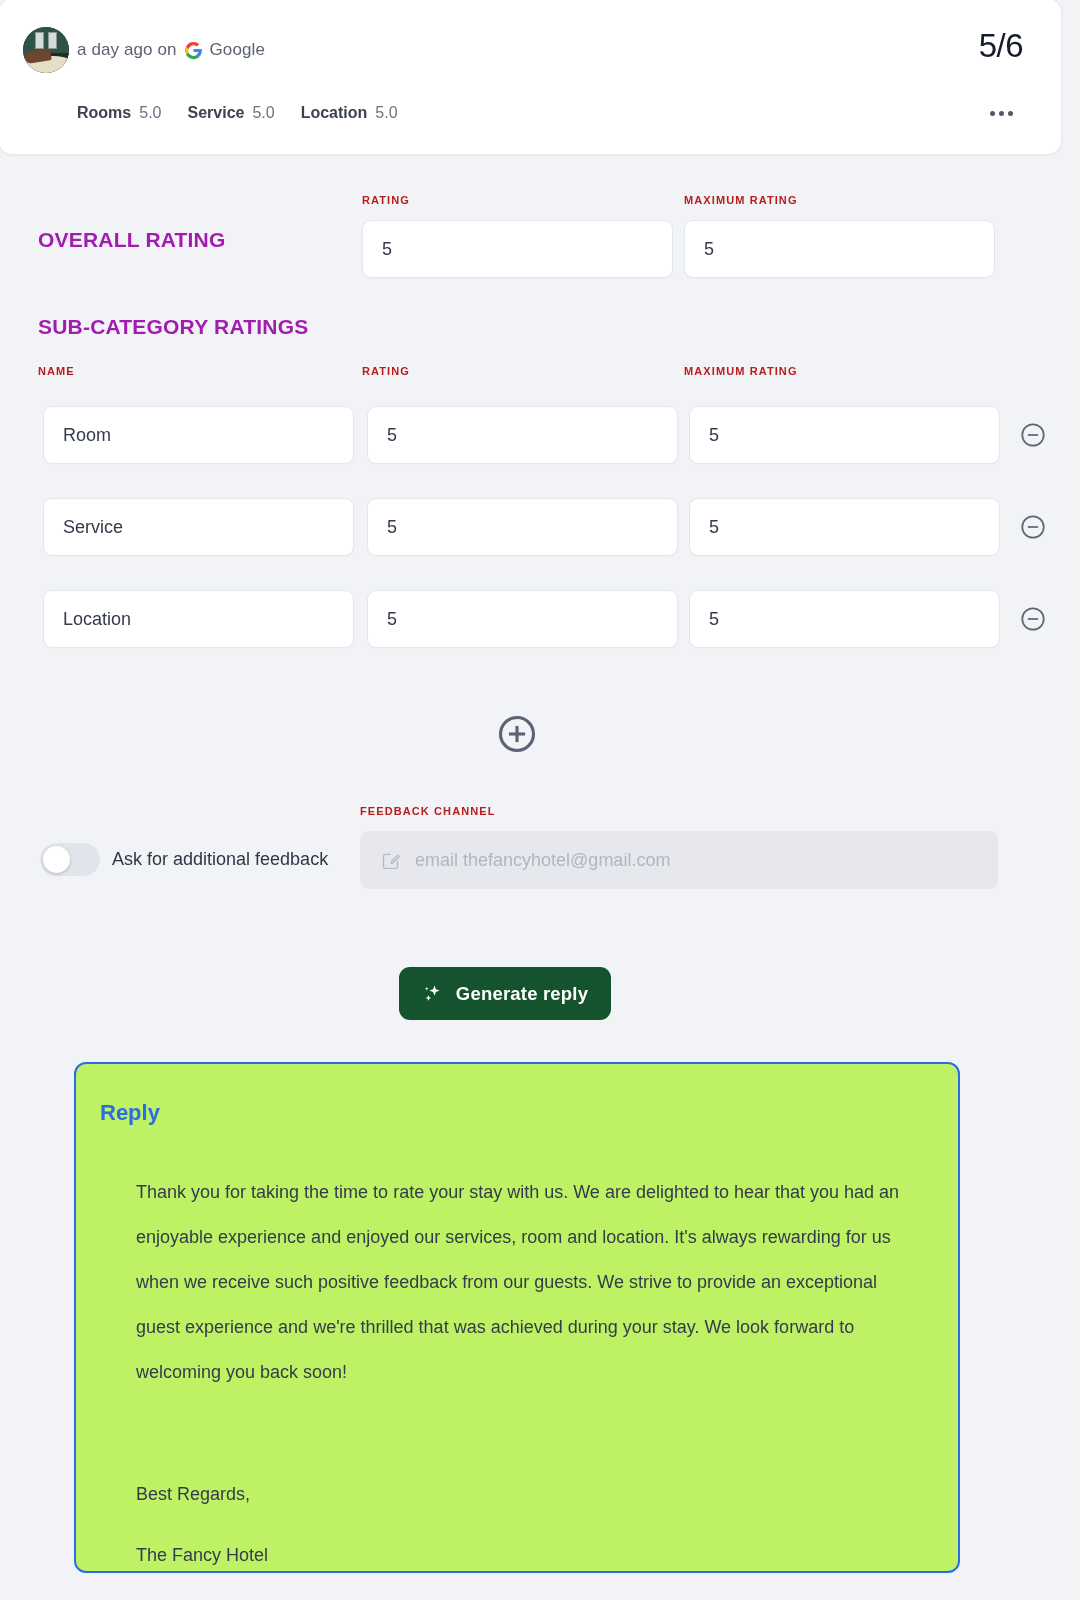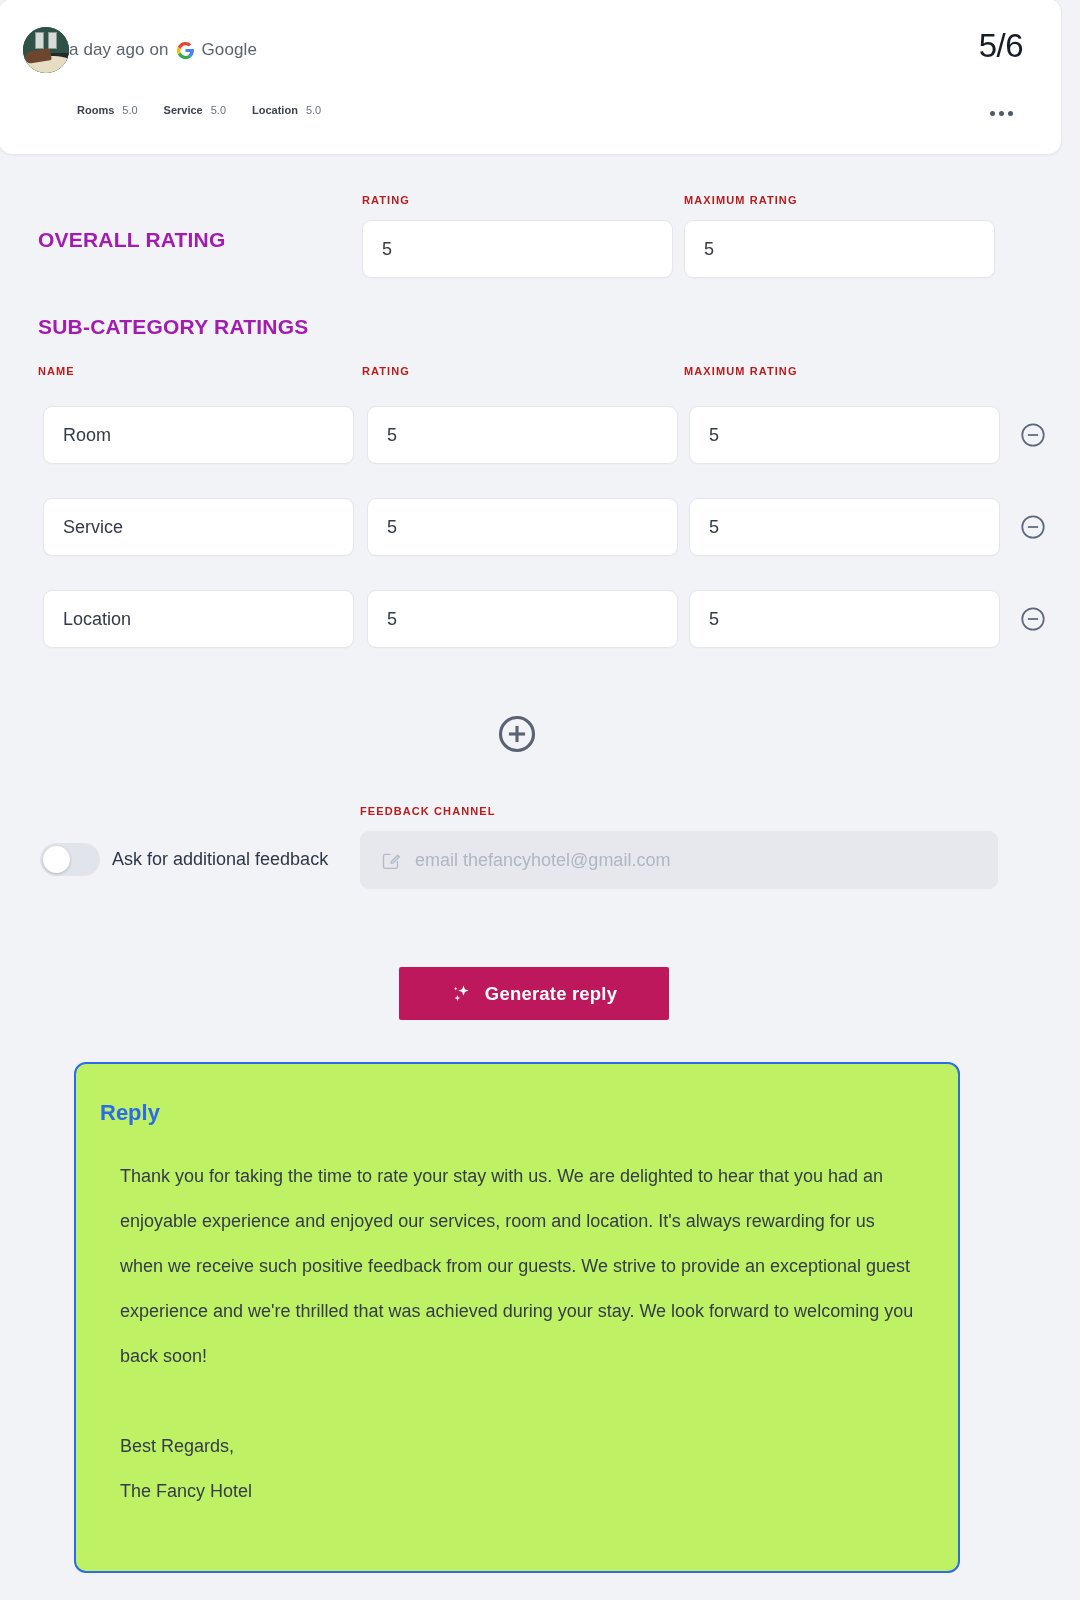--- a/index.html
+++ b/index.html
@@ -17,21 +17,21 @@
     position: absolute;
     left: -2px; top: -2px;
     width: 1064px; height: 157px;
     background: #ffffff;
     border: 1px solid #e7e9ee;
     border-radius: 14px;
     box-shadow: 0 1px 2px rgba(22,28,45,.04);
   }
   .review-top {
     position: absolute; left: 24px; top: 28px;
-    display: flex; align-items: center; gap: 0;
+    display: flex; align-items: center; gap: 8px;
   }
   .avatar {
     width: 46px; height: 46px; border-radius: 50%;
     overflow: hidden; flex: none;
     background: #2f4f45;
     position: relative;
   }
   .avatar .wall { position: absolute; inset: 0; background: #2e5248; }
   .avatar .win1, .avatar .win2 {
     position: absolute; top: 5px; width: 9px; height: 17px;
@@ -51,21 +51,21 @@
     position: absolute; left: 18px; bottom: 12px; width: 30px; height: 8px;
     background: #1f2b26; border-radius: 6px;
   }
   .meta-line { display: flex; align-items: center; gap: 7px; }
   .meta-text { font-size: 17px; color: #5b6372; letter-spacing: .1px; }
   .g-logo { width: 19px; height: 19px; flex: none; display: block; }
 
   .subratings {
     position: absolute; left: 78px; top: 105px;
     display: flex; align-items: center; gap: 0px;
-    font-size: 11px; white-space: nowrap;
+    font-size: 16px; white-space: nowrap;
   }
   .subratings .pair { margin-right: 26px; display: flex; gap: 8px; align-items: baseline; }
   .subratings .k { font-weight: bold; color: #3b424f; }
   .subratings .v { color: #6a7282; }
 
   .score {
     position: absolute; right: 38px; top: 28px;
     font-size: 33px; color: #171c2b; letter-spacing: -.5px;
   }
   .kebab {
@@ -143,22 +143,22 @@
     position: absolute; left: 360px; top: 831px;
     width: 638px; height: 58px;
     background: #e6e8ed; border: 1px solid #e6e8ed; border-radius: 9px;
     display: flex; align-items: center; gap: 14px; padding: 0 19px;
   }
   .feedback-field .ph { font-size: 18px; color: #b0b6c2; text-align: right; }
 
   
   .generate-btn {
     position: absolute; left: 399px; top: 967px;
-    width: 270px; height: 53px;
-    background: #be185d; border: 0; border-radius: 2px;
+    width: 212px; height: 53px;
+    background: #14532d; border: 0; border-radius: 11px;
     color: #ffffff; font-size: 18.5px; font-weight: bold;
     display: flex; align-items: center; justify-content: center; gap: 12px;
     cursor: pointer; font-family: "Liberation Sans", sans-serif;
     letter-spacing: .2px;
   }
 
   
   .reply-card {
     position: absolute; left: 74px; top: 1062px;
     width: 886px; height: 511px;
@@ -167,21 +167,21 @@
     border-radius: 12px;
   }
   .reply-heading {
     position: absolute; left: 24px; top: 36px;
     font-size: 22px; font-weight: bold; color: #2b6ce8;
   }
   .reply-body {
     position: absolute; left: 44px; top: 90px; right: 36px;
     font-size: 18px; color: #343b4a; line-height: 45px;
   }
-  .reply-body p { margin: 0; }
+  .reply-body p { margin: 16px; }
   .reply-body .gap { height: 45px; }
 </style>
 </head>
 <body>
 
 <div class="page">
 
   <div class="review-card">
 
     <div class="review-top">

